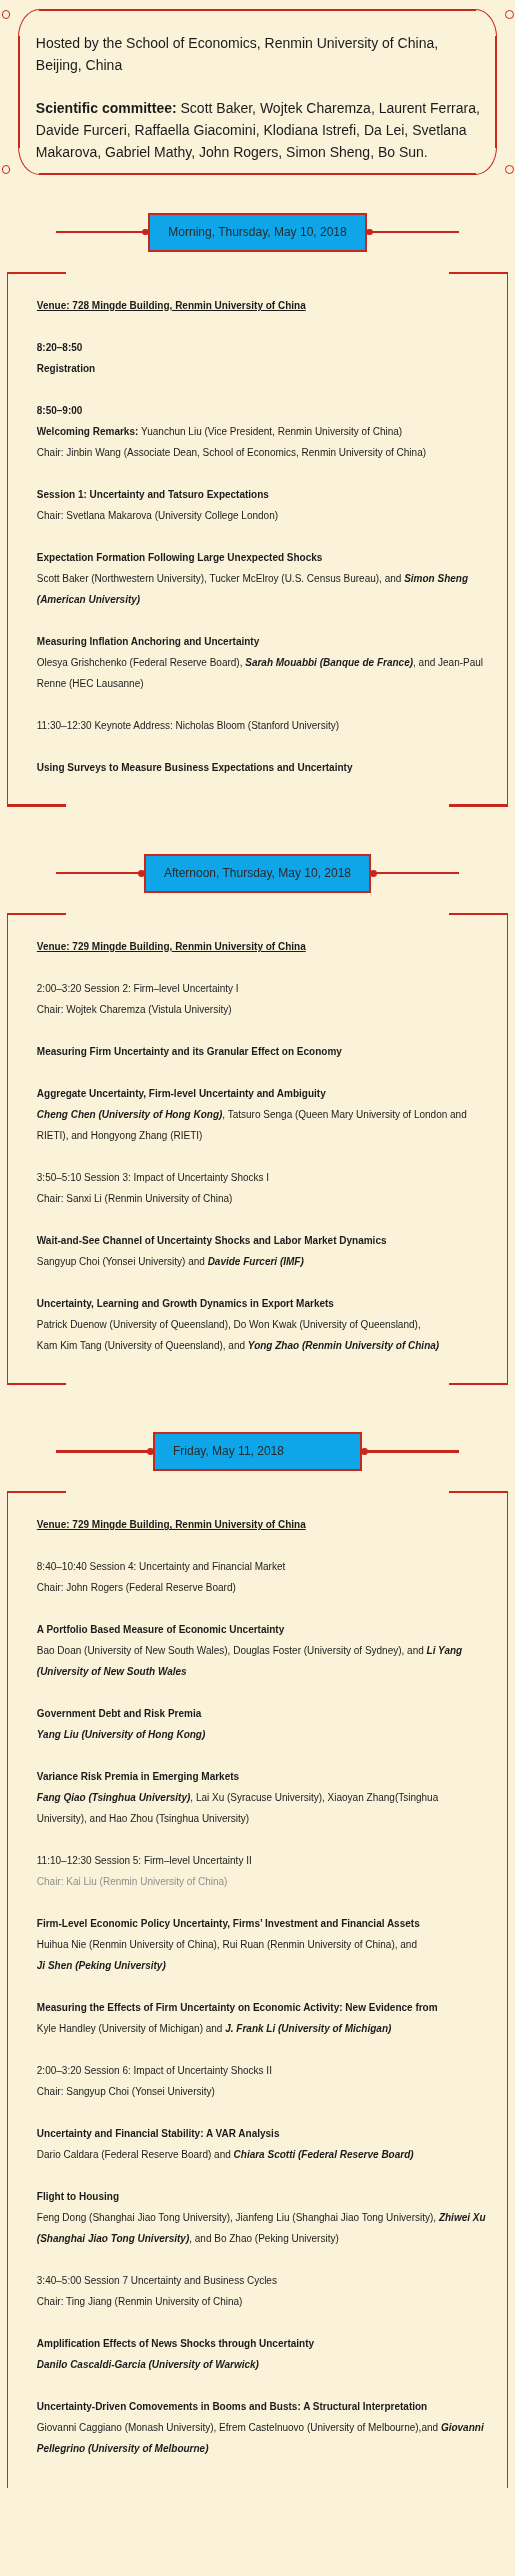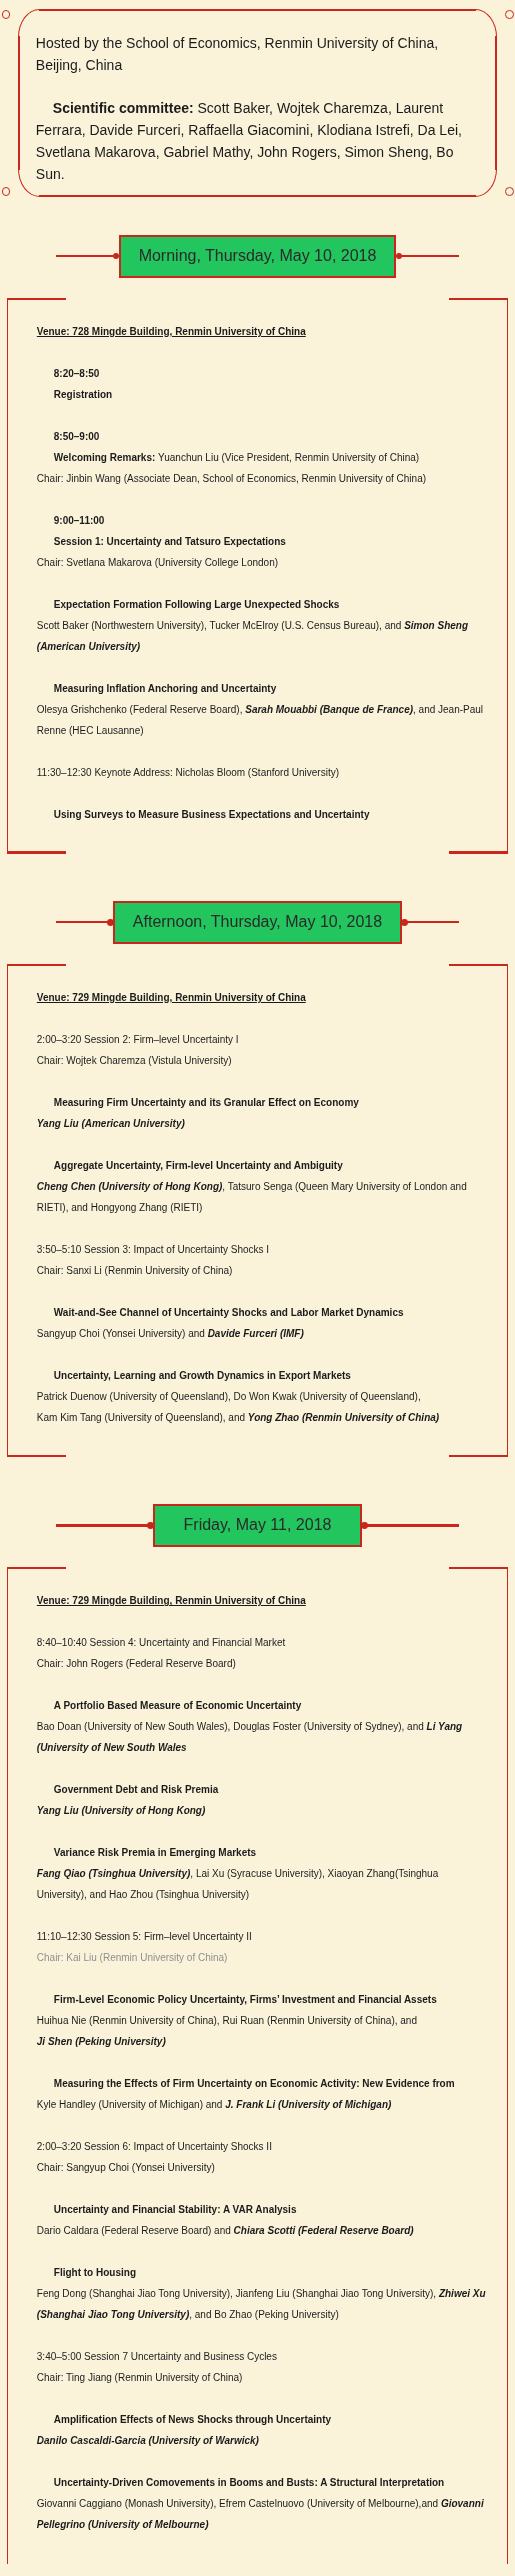--- a/index.html
+++ b/index.html
@@ -39,24 +39,24 @@
   
   .day-section { margin-top:47px; }
   .day-section.first { margin-top:38px; }
   .banner { display:flex; align-items:center; padding:0 56px; }
   .banner-line { flex:1; height:2.3px; background:#c9271b; }
   .banner-dot { width:6.8px; height:6.8px; border-radius:50%; background:#c9271b; margin:0 -0.8px; position:relative; z-index:2; }
   .banner-box {
     border:2.3px solid #c9271b;
     padding:10.6px 18px;
     min-width:169px;
-    text-align:center;
-    font-size:16px;
+    text-align:left;
+    font-size:12px;
     color:#2a2a2a;
-    background:#22c55e;
+    background:#0ea5e9;
   }
 
   
   .session-box {
     position:relative;
     margin:20px 6.8px 0 6.8px;
     border-left:1.5px solid #c9271b;
     border-right:1.5px solid #c9271b;
     padding:23px 21px 29px 29px;
   }
@@ -66,21 +66,21 @@
   .corner.bl { bottom:0; left:0; }
   .corner.br { bottom:0; right:0; }
 
   .session-box p { margin:0; font-size:10px; line-height:21px; }
   .venue-line { font-size:10.6px; font-weight:bold; text-decoration:underline; margin-bottom:21px !important; }
   .block { margin-top:21px; }
   .block:first-of-type { margin-top:0; }
   .session-line { font-size:10.6px; color:#222; }
   .time-line { font-weight:bold; }
   .muted-line { color:#8f8f8f; }
-  .s-b { font-weight:bold;margin-left:17px; }
+  .s-b { font-weight:bold; }
   .s-i { }
   .s-bi { font-weight:bold; font-style:italic; }
 </style>
 </head>
 <body>
 
 <div class="page">
 
   <div class="ornate-box">
     <i class="ob-line ob-t"></i>
@@ -117,21 +117,20 @@
           <div class="block">
             <p class="time-line"><span class="s-b">8:20–8:50</span></p>
             <p><span class="s-b">Registration</span></p>
           </div>
           <div class="block">
             <p class="time-line"><span class="s-b">8:50–9:00</span></p>
             <p><span class="s-b">Welcoming Remarks: </span><span>Yuanchun Liu (Vice President, Renmin University of China)</span></p>
             <p><span class="s-i">Chair: Jinbin Wang (Associate Dean, School of Economics, Renmin University of China)</span></p>
           </div>
           <div class="block">
-            <p class="time-line"><span class="s-b">9:00–11:00</span></p>
             <p><span class="s-b">Session 1: Uncertainty and Tatsuro Expectations</span></p>
             <p><span class="s-i">Chair: Svetlana Makarova (University College London)</span></p>
           </div>
           <div class="block">
             <p><span class="s-b">Expectation Formation Following Large Unexpected Shocks</span></p>
             <p><span class="s-i">Scott Baker (Northwestern University), Tucker McElroy (U.S. Census Bureau), and </span><span class="s-bi">Simon Sheng (American University)</span></p>
           </div>
           <div class="block">
             <p><span class="s-b">Measuring Inflation Anchoring and Uncertainty</span></p>
             <p><span class="s-i">Olesya Grishchenko (Federal Reserve Board), </span><span class="s-bi">Sarah Mouabbi (Banque de France)</span><span class="s-i">, and Jean-Paul Renne (HEC Lausanne)</span></p>
@@ -157,21 +156,20 @@
           <i class="corner tr"></i>
           <i class="corner bl"></i>
           <i class="corner br"></i>
           <p class="venue-line">Venue: 729 Mingde Building, Renmin University of China</p>
           <div class="block">
             <p class="session-line"><span>2:00–3:20 Session 2: Firm–level Uncertainty I</span></p>
             <p><span class="s-i">Chair: Wojtek Charemza (Vistula University)</span></p>
           </div>
           <div class="block">
             <p><span class="s-b">Measuring Firm Uncertainty and its Granular Effect on Economy</span></p>
-            <p><span class="s-bi">Yang Liu (American University)</span></p>
           </div>
           <div class="block">
             <p><span class="s-b">Aggregate Uncertainty, Firm-level Uncertainty and Ambiguity</span></p>
             <p><span class="s-bi">Cheng Chen (University of Hong Kong)</span><span class="s-i">, Tatsuro Senga (Queen Mary University of London and RIETI), and Hongyong Zhang (RIETI)</span></p>
           </div>
           <div class="block">
             <p class="session-line"><span>3:50–5:10 Session 3: Impact of Uncertainty Shocks I</span></p>
             <p><span class="s-i">Chair: Sanxi Li (Renmin University of China)</span></p>
           </div>
           <div class="block">

